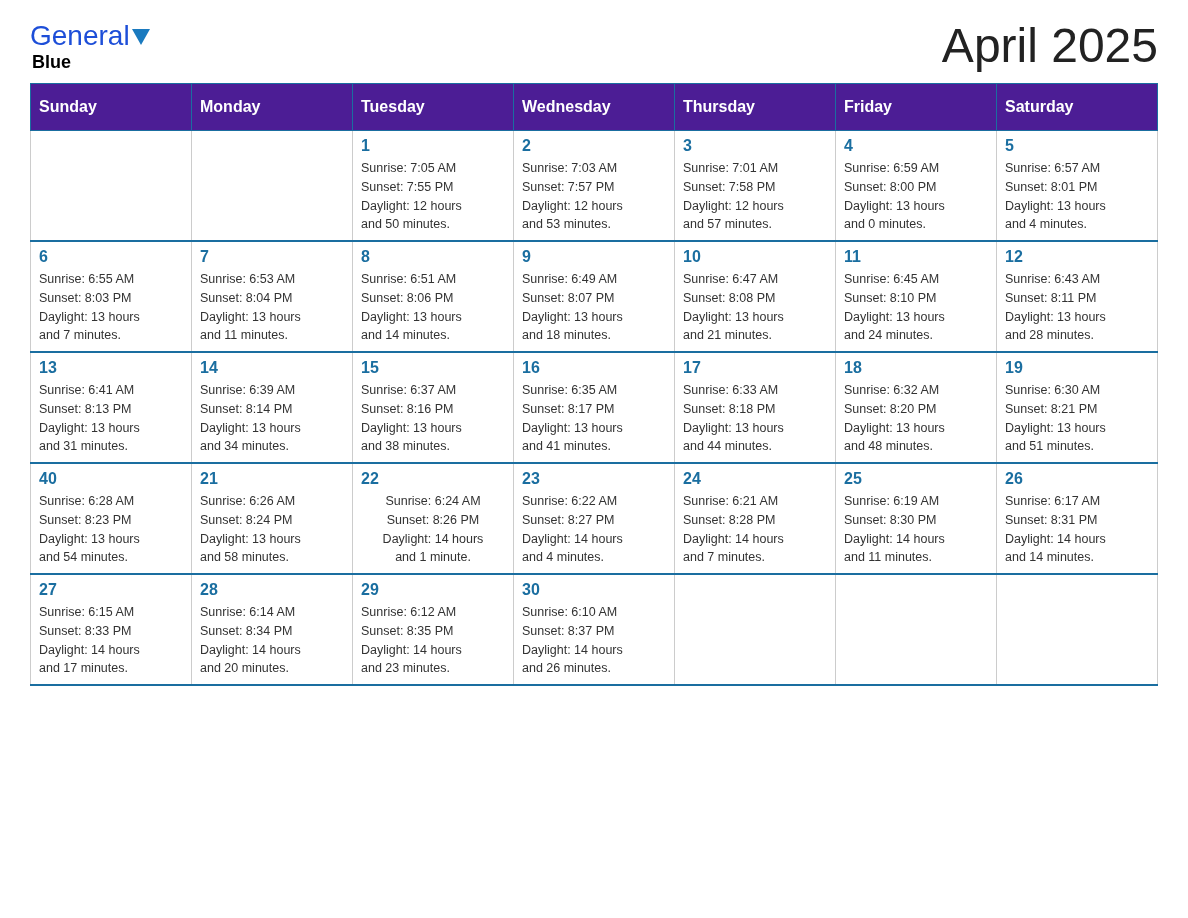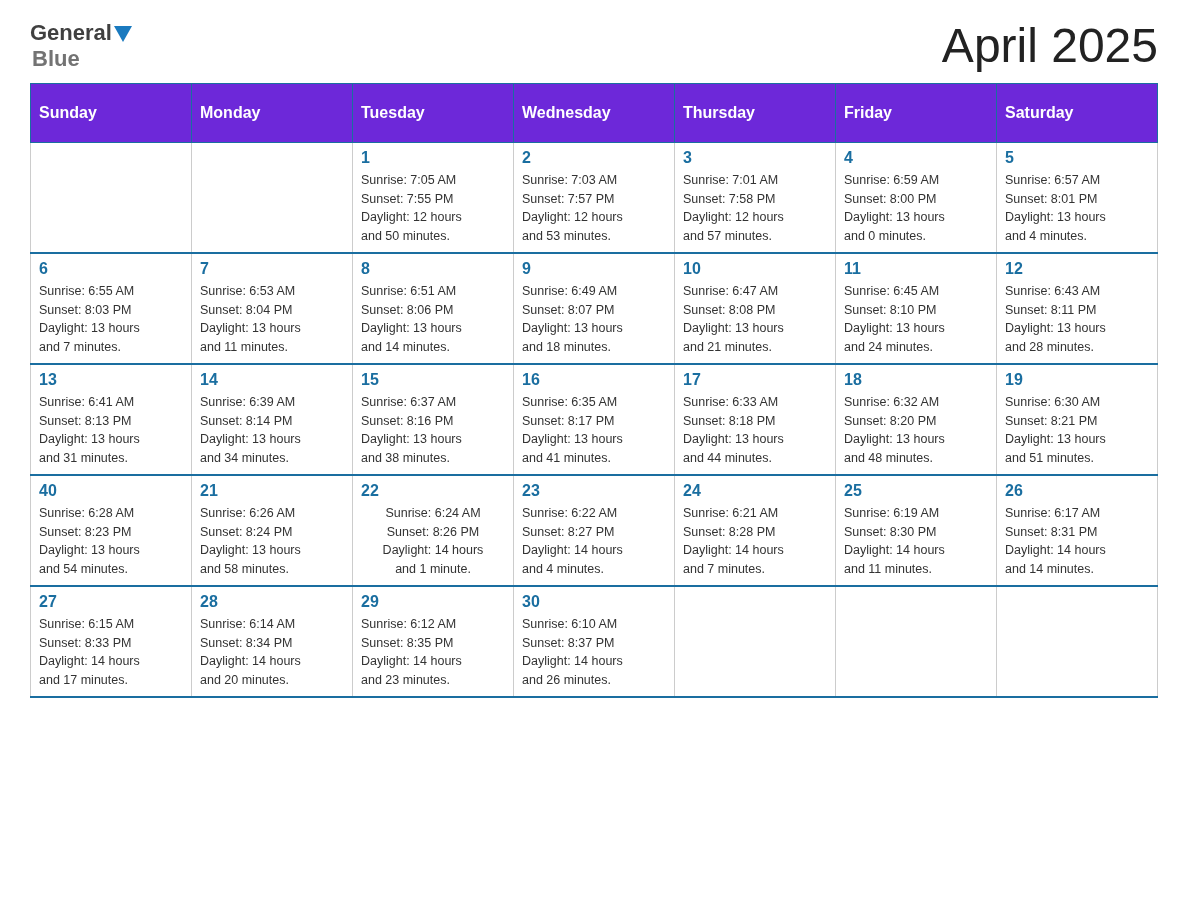--- a/index.html
+++ b/index.html
@@ -15,28 +15,28 @@
       justify-content: space-between;
       align-items: flex-start;
       margin-bottom: 10px;
     }
     .logo {
       display: flex;
       align-items: center;
       gap: 4px;
     }
     .logo-text-general {
-      font-size: 22px;
+      font-size: 28px;
+      font-weight: normal;
+      color: #1d4ed8;
+    }
+    .logo-text-blue {
+      font-size: 18px;
       font-weight: bold;
-      color: #404040;
-    }
-    .logo-text-blue {
-      font-size: 22px;
-      font-weight: bold;
-      color: #737373;
+      color: #000000;
     }
     .title-block {
       text-align: right;
     }
     .calendar-title {
       font-size: 48px;
       font-weight: normal;
       color: #222;
       line-height: 1.1;
     }
@@ -44,25 +44,25 @@
       font-size: 20px;
       color: #444;
       margin-top: 4px;
     }
     table {
       width: 100%;
       border-collapse: collapse;
       margin-top: 10px;
     }
     thead tr th {
-      background-color: #6d28d9;
+      background-color: #4c1d95;
       color: #ffffff;
       font-size: 16px;
       font-weight: bold;
-      padding: 20px 8px;
+      padding: 14px 8px;
       text-align: left;
       border: 1px solid #1a6ea0;
     }
     tbody tr td {
       border: 1px solid #ccc;
       vertical-align: top;
       padding: 6px 8px;
       font-size: 13px;
       color: #222;
       width: 14.28%;

